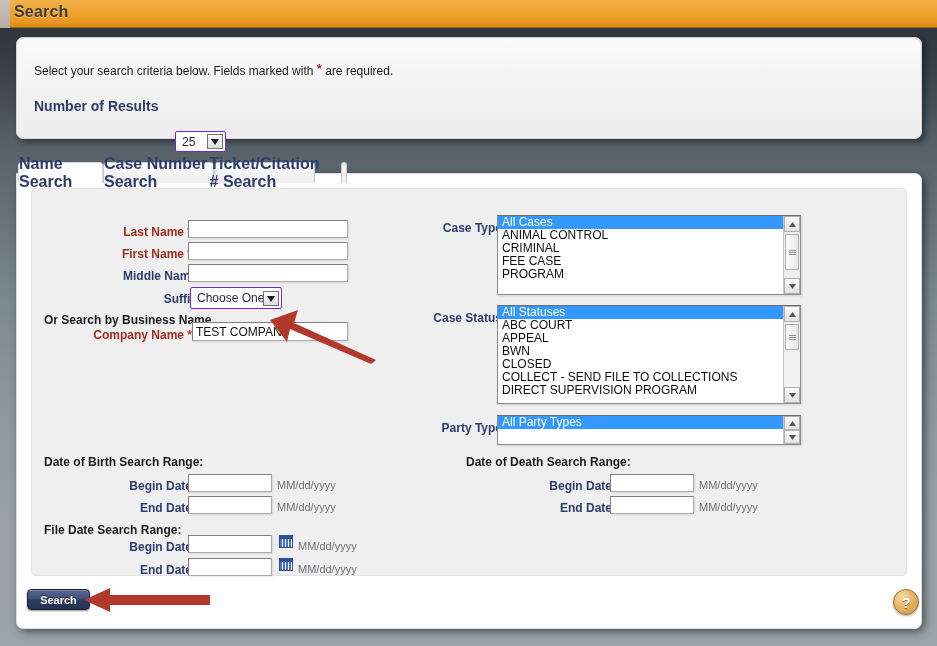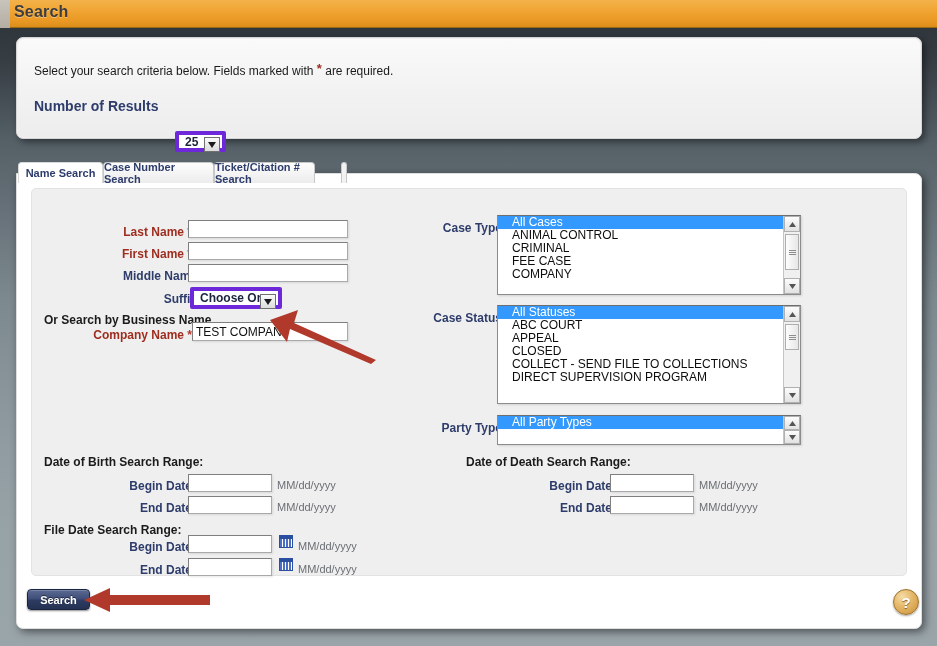--- a/index.html
+++ b/index.html
@@ -63,47 +63,46 @@
   }
   .nor-label {
     position: absolute; left: 17px; top: 60px;
     font-size: 14px; font-weight: bold; color: #2d3c6b;
   }
 
   
   .sel {
     position: absolute;
     background: #ffffff;
-    border: 4px solid #6d28d9;
+    border: 1px solid #6d28d9;
     border-radius: 2px;
     height: 21px;
     display: flex; align-items: center;
     font-size: 12px; color: #111;
     box-shadow: inset 0 1px 0 #fff;
-    font-weight: bold;
   }
   .sel .sel-val { padding: 0 6px; white-space: nowrap; color:#1a2440; }
   .sel .sel-btn {
     position: absolute; right: 2px; top: 2px;
     width: 16px; height: 15px;
     background: linear-gradient(180deg,#fbfbfb,#dcdcdc);
     border: 1px solid #707070;
     display: flex; align-items: center; justify-content: center;
   }
   .sel .sel-btn svg { display:block; }
 
   #num-results-select { left: 158px; top: 93px; width: 51px; }
 
   
   #tabstrip {
     position: absolute; left: 18px; top: 162px; width: 322px; height: 21px;
   }
   .tab {
     position: absolute; top: 0; height: 21px;
-    font-size: 11px; font-weight: bold;
+    font-size: 16px; font-weight: bold;
     display: flex; align-items: center; justify-content: center;
     border: 1px solid #c7c7c7;
     border-bottom: none;
     border-radius: 4px 4px 0 0;
     color: #2d3c6b;
   }
   .tab.active {
     background: #ffffff;
     color: #2d3c6b;
     border-color: #d9d9d9;
@@ -169,21 +168,21 @@
     border-top-color: #6e6e6e;
     overflow: hidden;
     box-shadow: 1px 1px 2px rgba(0,0,0,.12);
   }
   .listbox .opts {
     position: absolute; left: 0; top: 0; right: 17px; bottom: 0;
     overflow: hidden;
   }
   .listbox .opt {
     font-size: 12px; color: #0d0d0d; line-height: 13px; height: 13px;
-    padding: 0 14px; white-space: nowrap;
+    padding: 0 4px; white-space: nowrap;
   }
   .listbox .opt.selected {
     background: #3399ff; color: #ffffff;
   }
   .lb-scroll {
     position: absolute; right: 0; top: 0; width: 17px; bottom: 0;
     background: #f0f0f0; border-left: 1px solid #c5c5c5;
   }
   .lb-arrow {
     position: absolute; left: 0; width: 16px; height: 16px;
@@ -325,21 +324,21 @@
     </div>
     <input class="txt" id="company-name-input" style="left: 160px; top: 133px; width: 156px; height: 19px;" value="TEST COMPANY">
 
     <div class="lbl opt" style="left:380px; top:32px; width:90px;">Case Type</div>
     <div class="listbox" style="left:465px; top:26px; width:304px; height:80px;">
       <div class="opts">
         <div class="opt selected">All Cases</div>
         <div class="opt">ANIMAL CONTROL</div>
         <div class="opt">CRIMINAL</div>
         <div class="opt">FEE CASE</div>
-        <div class="opt">COMPANY</div>
+        <div class="opt">PROGRAM</div>
       </div>
       <div class="lb-scroll">
         <div class="lb-arrow up">
           <svg width="7" height="5" viewBox="0 0 7 5">
               <polygon points="3.5,0 7,5 0,5" fill="#555"></polygon>
             </svg>
         </div>
         <div class="lb-thumb" style="top:18px; height:36px;">
           <span class="grip"></span>
         </div>
@@ -350,20 +349,21 @@
         </div>
       </div>
     </div>
 
     <div class="lbl opt" style="left:380px; top:122px; width:90px;">Case Status</div>
     <div class="listbox" style="left:465px; top:116px; width:304px; height:99px;">
       <div class="opts">
         <div class="opt selected">All Statuses</div>
         <div class="opt">ABC COURT</div>
         <div class="opt">APPEAL</div>
+        <div class="opt">BWN</div>
         <div class="opt">CLOSED</div>
         <div class="opt">COLLECT - SEND FILE TO COLLECTIONS</div>
         <div class="opt">DIRECT SUPERVISION PROGRAM</div>
       </div>
       <div class="lb-scroll">
         <div class="lb-arrow up">
           <svg width="7" height="5" viewBox="0 0 7 5">
               <polygon points="3.5,0 7,5 0,5" fill="#555"></polygon>
             </svg>
         </div>

